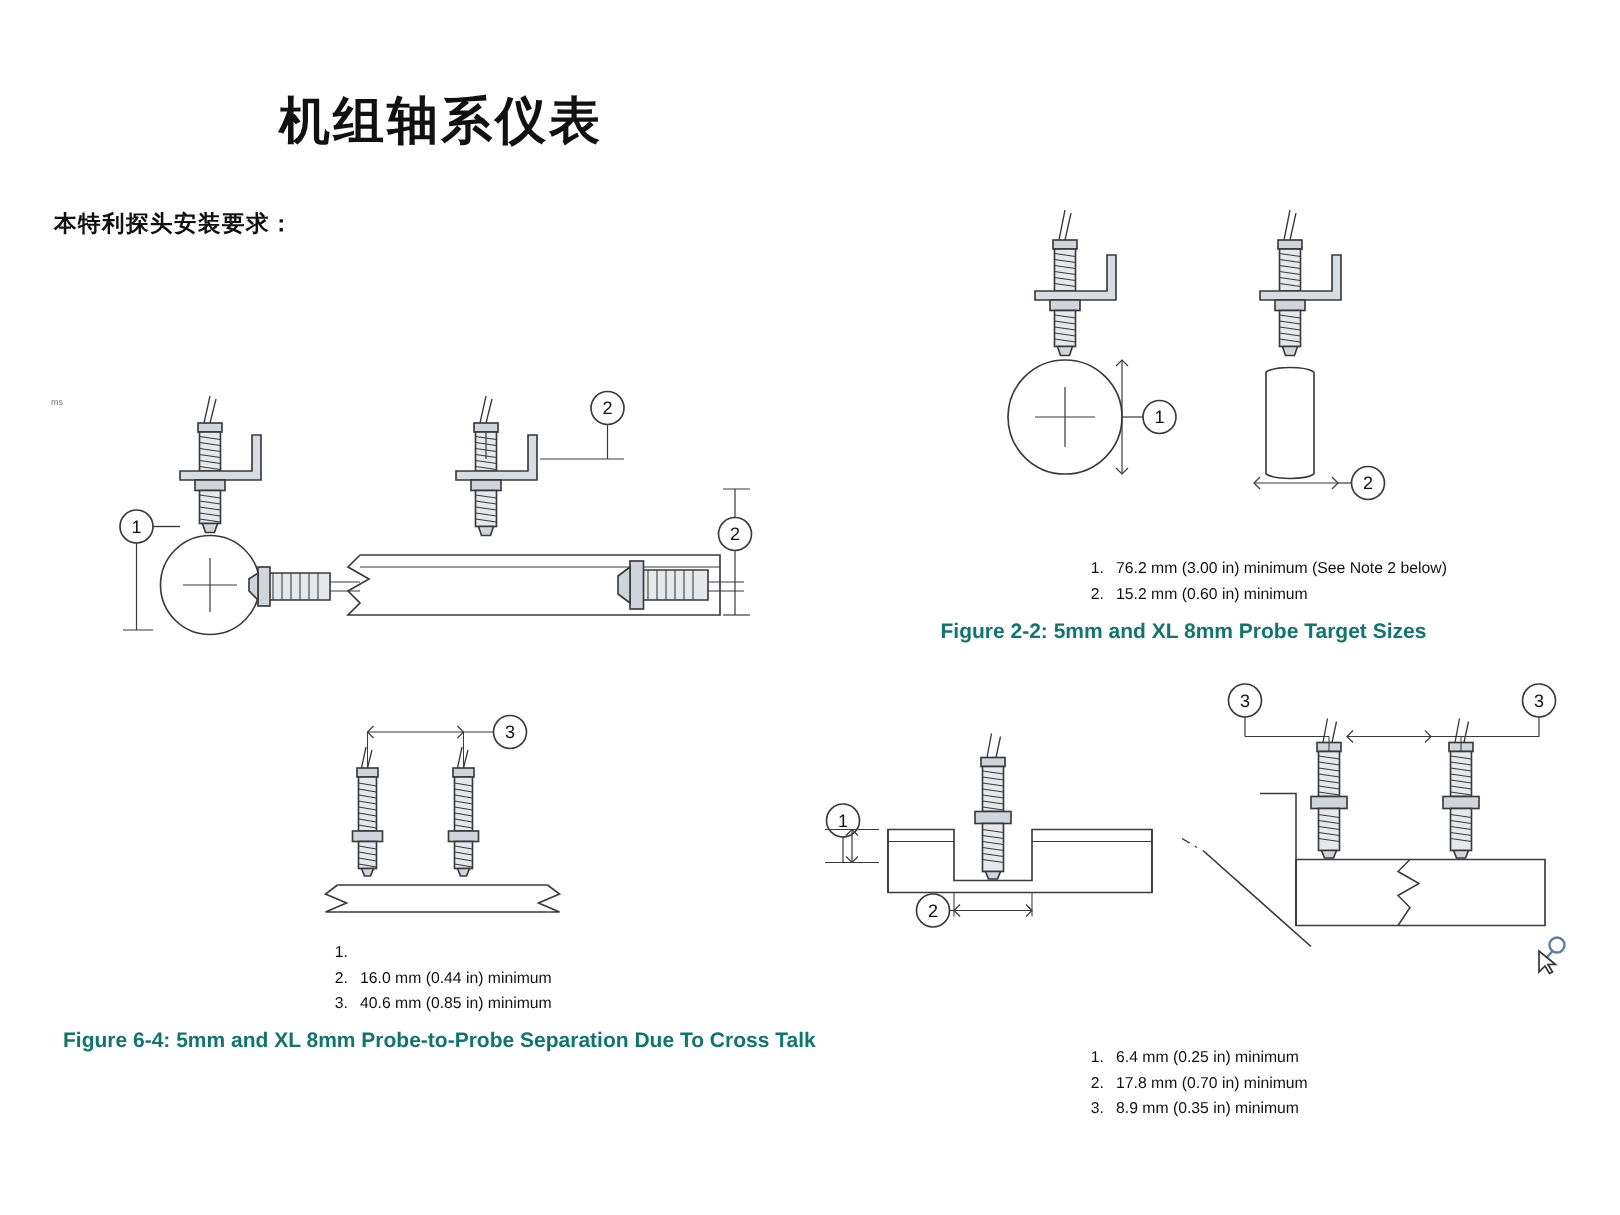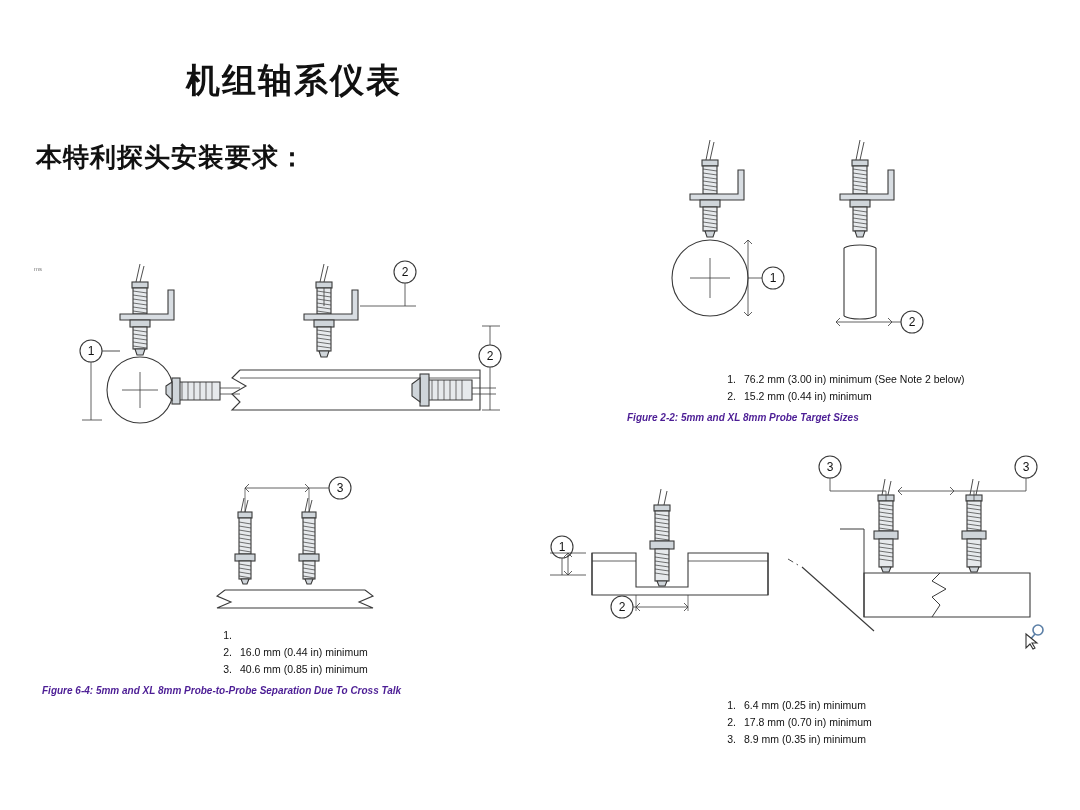--- a/index.html
+++ b/index.html
@@ -28,39 +28,38 @@
     font-size: 34px;
     font-weight: 700;
     letter-spacing: 2px;
     color: #111;
   }
   .subtitle {
     position: absolute;
     left: 36px;
     top: 140px;
     font-family: "Liberation Serif", serif;
-    font-size: 26px;
+    font-size: 15px;
     font-weight: 700;
     letter-spacing: 1px;
     color: #111;
   }
   .tiny-mark {
     position: absolute;
     left: 34px;
     top: 266px;
     font-size: 6px;
     color: #777;
   }
   .fig-caption {
     position: absolute;
-    font-size: 10px;
+    font-size: 14px;
     font-weight: 700;
-    color: #4c1d95;
+    color: #0f766e;
     white-space: nowrap;
-    font-style: italic;
   }
   .notes {
     position: absolute;
     font-size: 10.5px;
     color: #111;
     line-height: 17px;
   }
   .notes .note-row {
     display: flex;
   }
@@ -235,21 +234,21 @@
     </svg>
   </div>
 
   <div class="notes" style="left:712px; top:371px;">
     <div class="note-row">
       <span class="note-num">1.</span>
       <span>76.2 mm (3.00 in) minimum (See Note 2 below)</span>
     </div>
     <div class="note-row">
       <span class="note-num">2.</span>
-      <span>15.2 mm (0.44 in) minimum</span>
+      <span>15.2 mm (0.60 in) minimum</span>
     </div>
   </div>
 
   <div class="fig-caption" style="left:627px; top:412px;">Figure 2-2: 5mm and XL 8mm Probe Target Sizes</div>
 
   <div class="dwg" style="left:205px; top:468px;">
     <svg width="190" height="160" viewBox="0 0 190 160">
       <g stroke="#3a3a3a" fill="none" stroke-width="1.1">
 
         <path d="M40,20 L104,20" stroke-width="0.8"></path>

